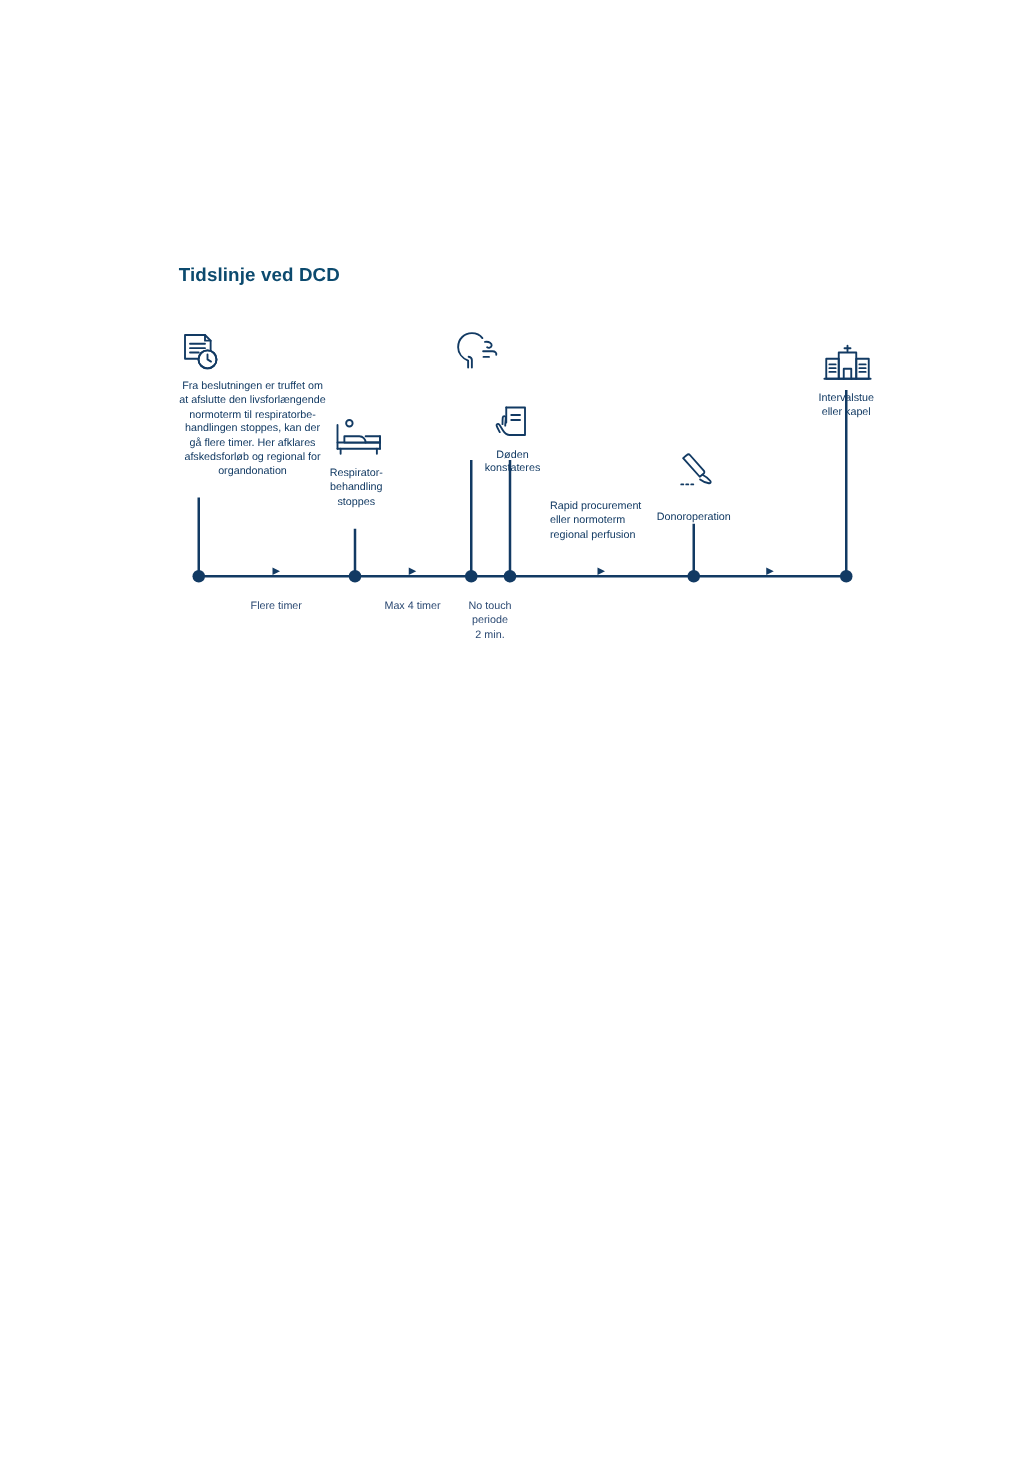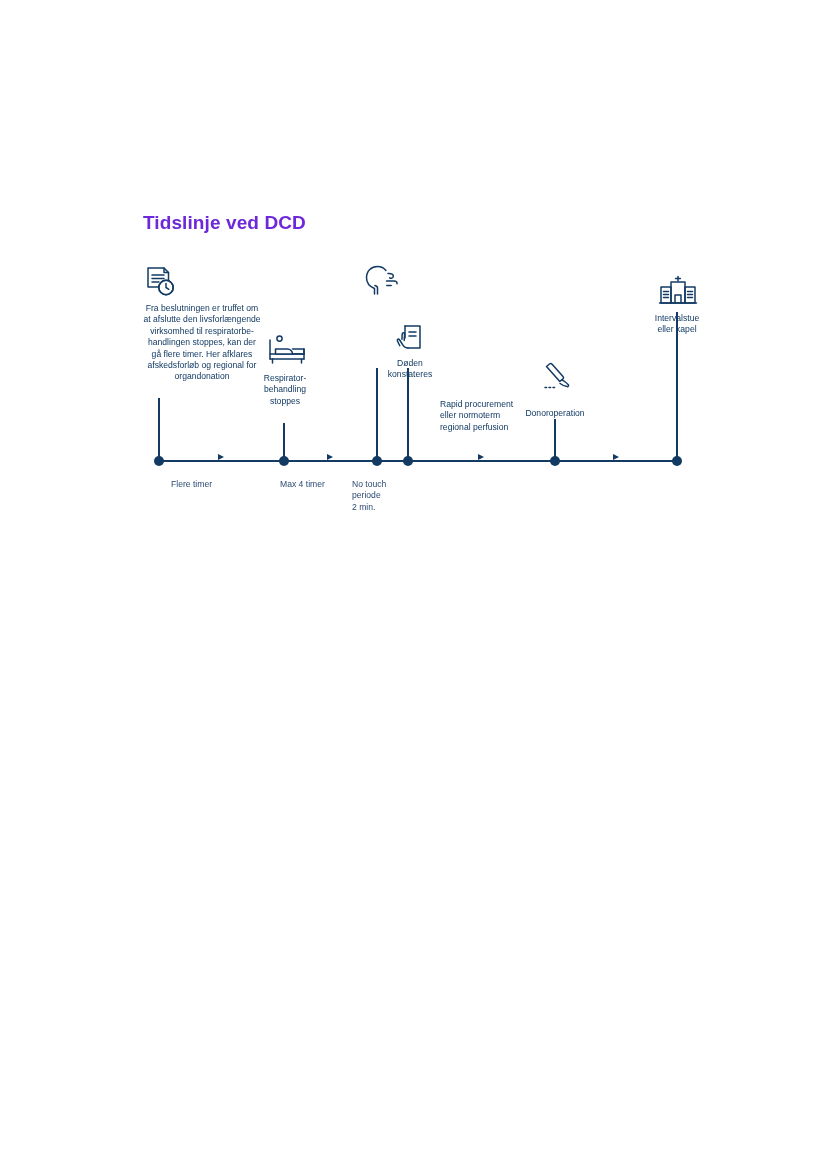--- a/index.html
+++ b/index.html
@@ -21,24 +21,24 @@
     top: 0;
     width: 827px;
     height: 1169px;
   }
 
   
   #chart-title {
     position: absolute;
     left: 143px;
     top: 212px;
-    font-size: 19px;
+    font-size: 15px;
     font-weight: bold;
     letter-spacing: 0.1px;
-    color: #6d28d9;
+    color: #0c4a6e;
     white-space: nowrap;
   }
 
   
   #timeline-axis {
     position: absolute;
     left: 143px;
     top: 255px;
     width: 560px;
     height: 270px;
@@ -86,20 +86,21 @@
     text-align: center;
   }
   .node-label.left-align { text-align: left; }
 
   
   .seg-label {
     position: absolute;
     color: #2c4a73;
     font-size: 8.6px;
     line-height: 11.4px;
+    text-align: center;
   }
 
   
   .icon {
     position: absolute;
   }
   .icon svg { display: block; overflow: visible; }
 </style>
 </head>
 <body>
@@ -120,21 +121,21 @@
         <path d="M21 3 v4.5 h4.5"></path>
         <path d="M9 10 h12 M9 13.5 h12 M9 17 h7"></path>
         <circle cx="23" cy="22.5" r="7.2" fill="#ffffff"></circle>
         <circle cx="23" cy="22.5" r="7.2"></circle>
         <path d="M23 18.6 V22.5 l2.8 1.8"></path>
       </svg>
     </div>
     <div class="node-label" style="left:-14px; top:48px; width:146px;">
       <span>Fra beslutningen er truffet om</span><br>
       <span>at afslutte den livsforlængende</span><br>
-      <span>virksomhed til respiratorbe-</span><br>
+      <span>normoterm til respiratorbe-</span><br>
       <span>handlingen stoppes, kan der</span><br>
       <span>gå flere timer. Her afklares</span><br>
       <span>afskedsforløb og regional for</span><br>
       <span>organdonation</span>
     </div>
 
     <div class="stem" style="left:141px; top:168px; height:37px;"></div>
     <div class="node-dot" style="left:141px;"></div>
     <div class="icon" style="left:124px; top:80px;">
       <svg width="40" height="30" viewBox="0 0 40 30" fill="none" stroke="#123a63" stroke-width="1.5" stroke-linecap="round" stroke-linejoin="round">

